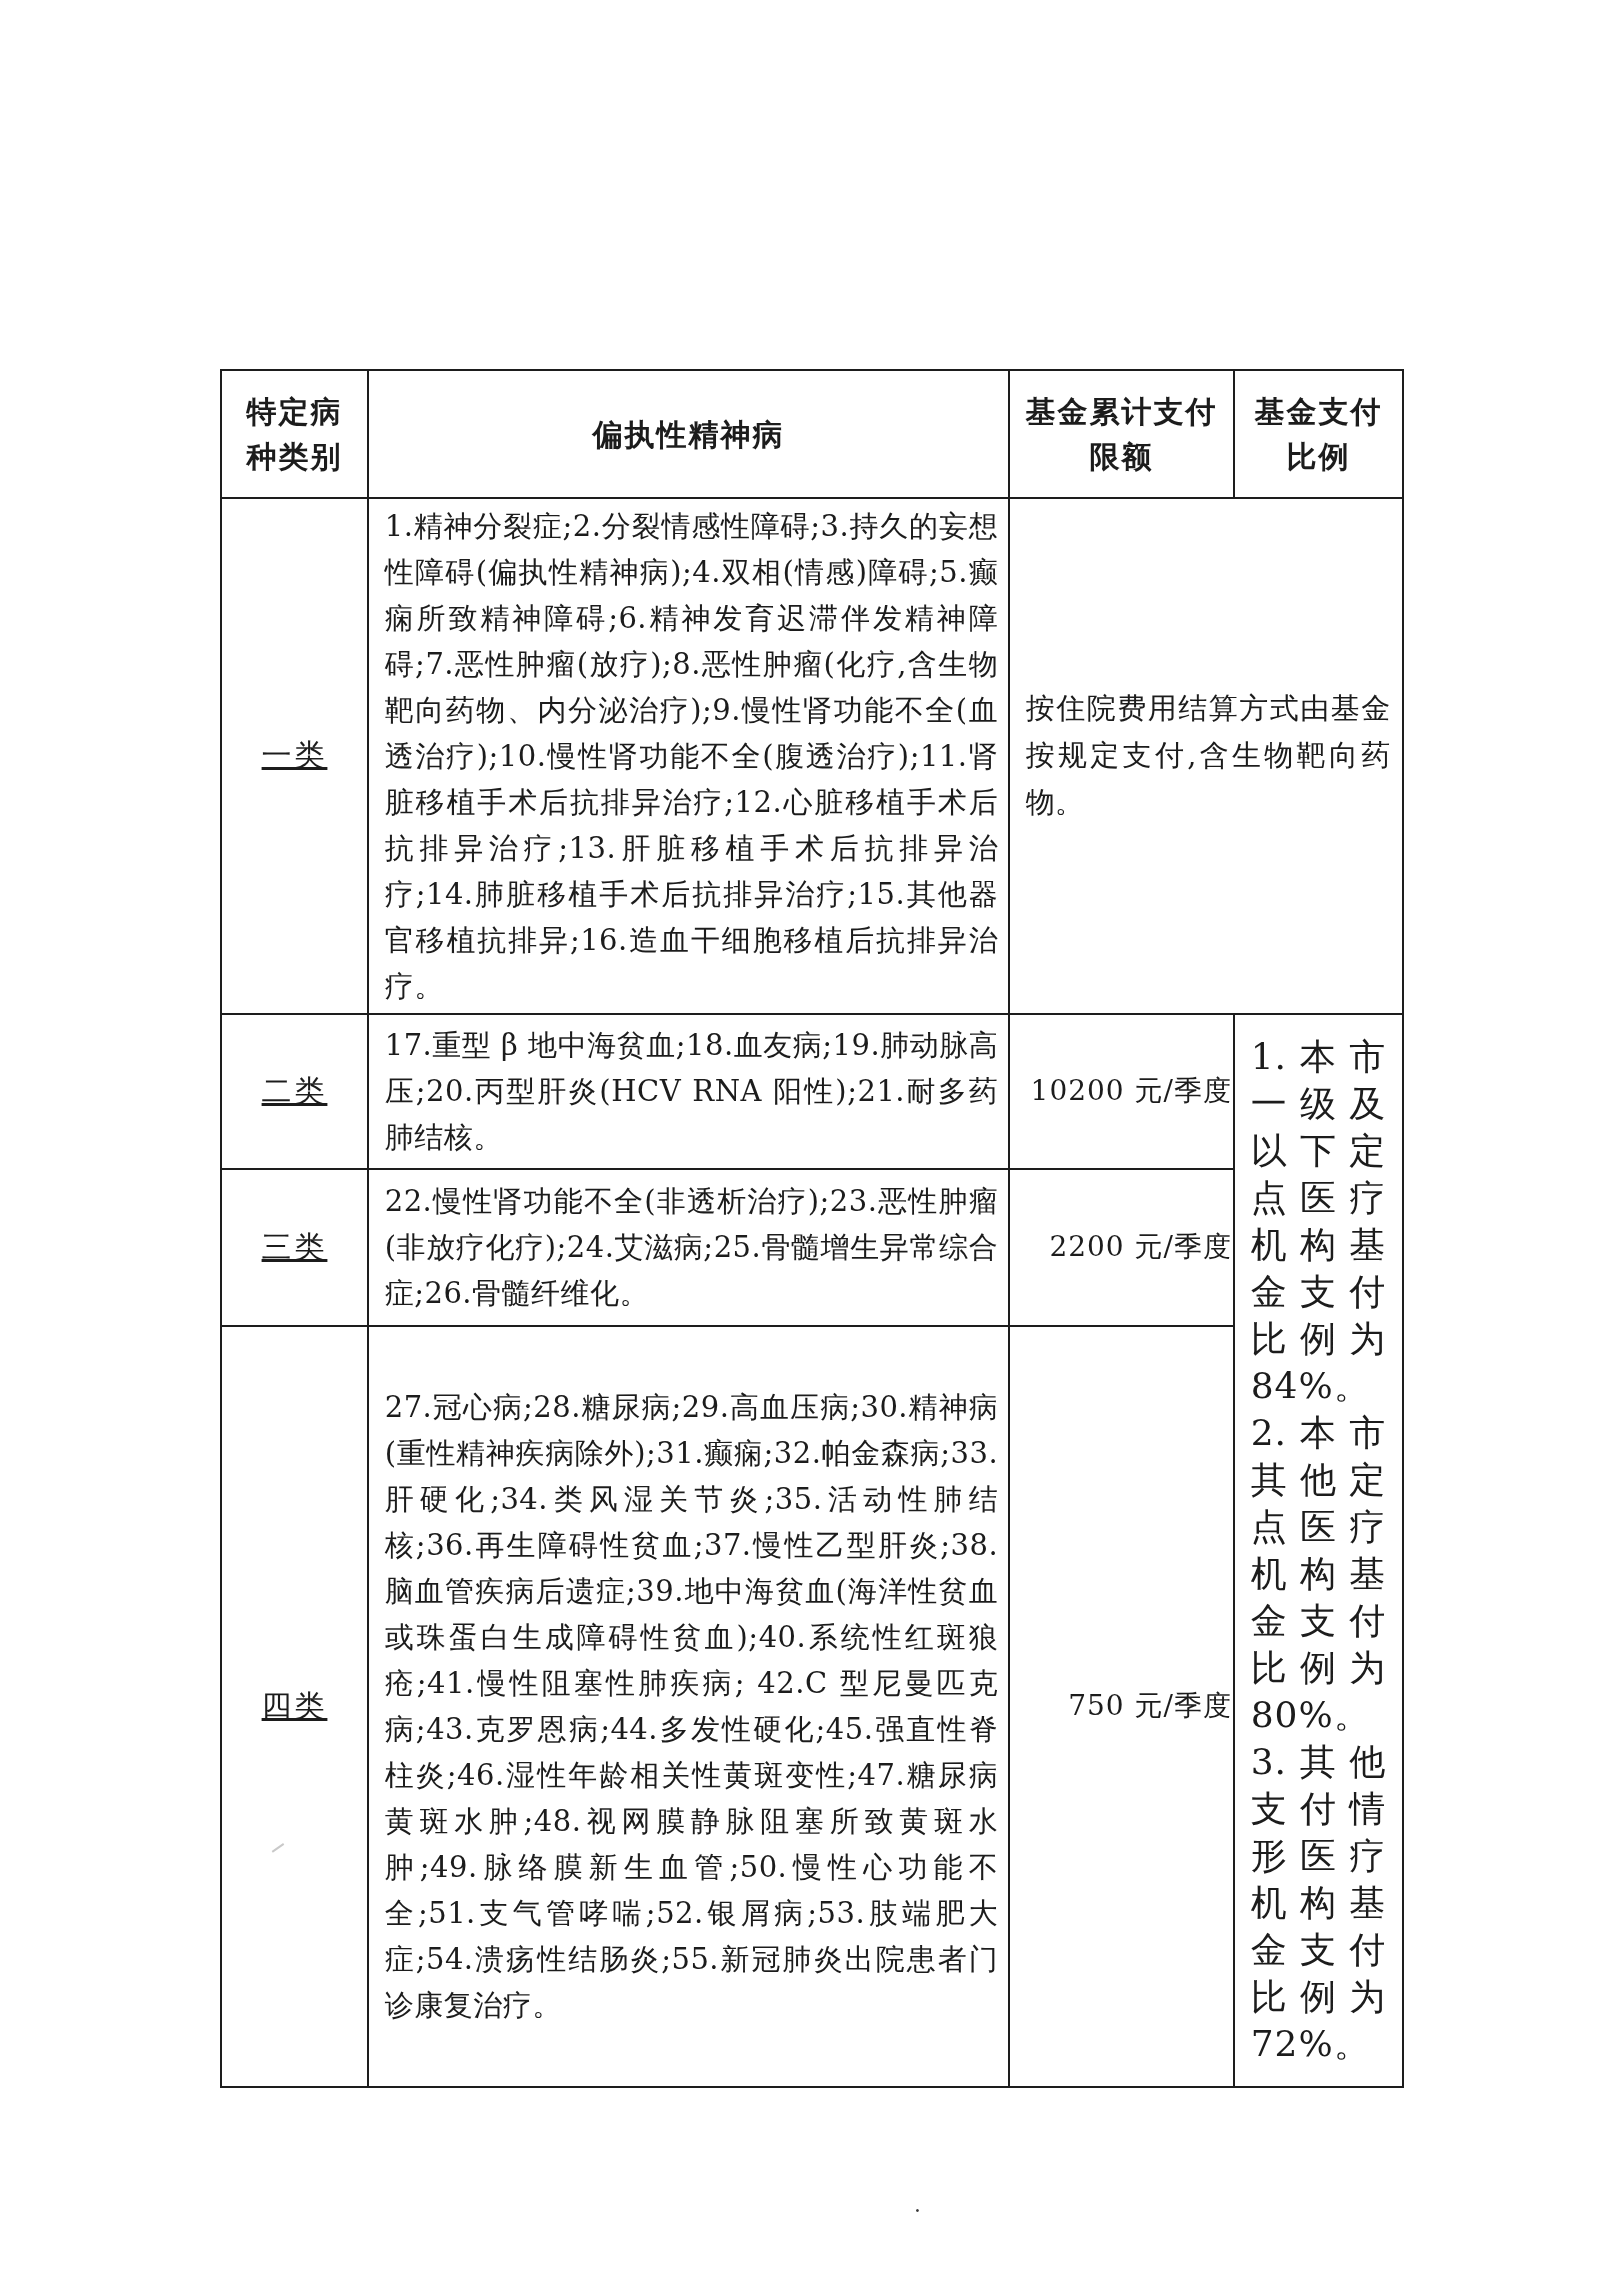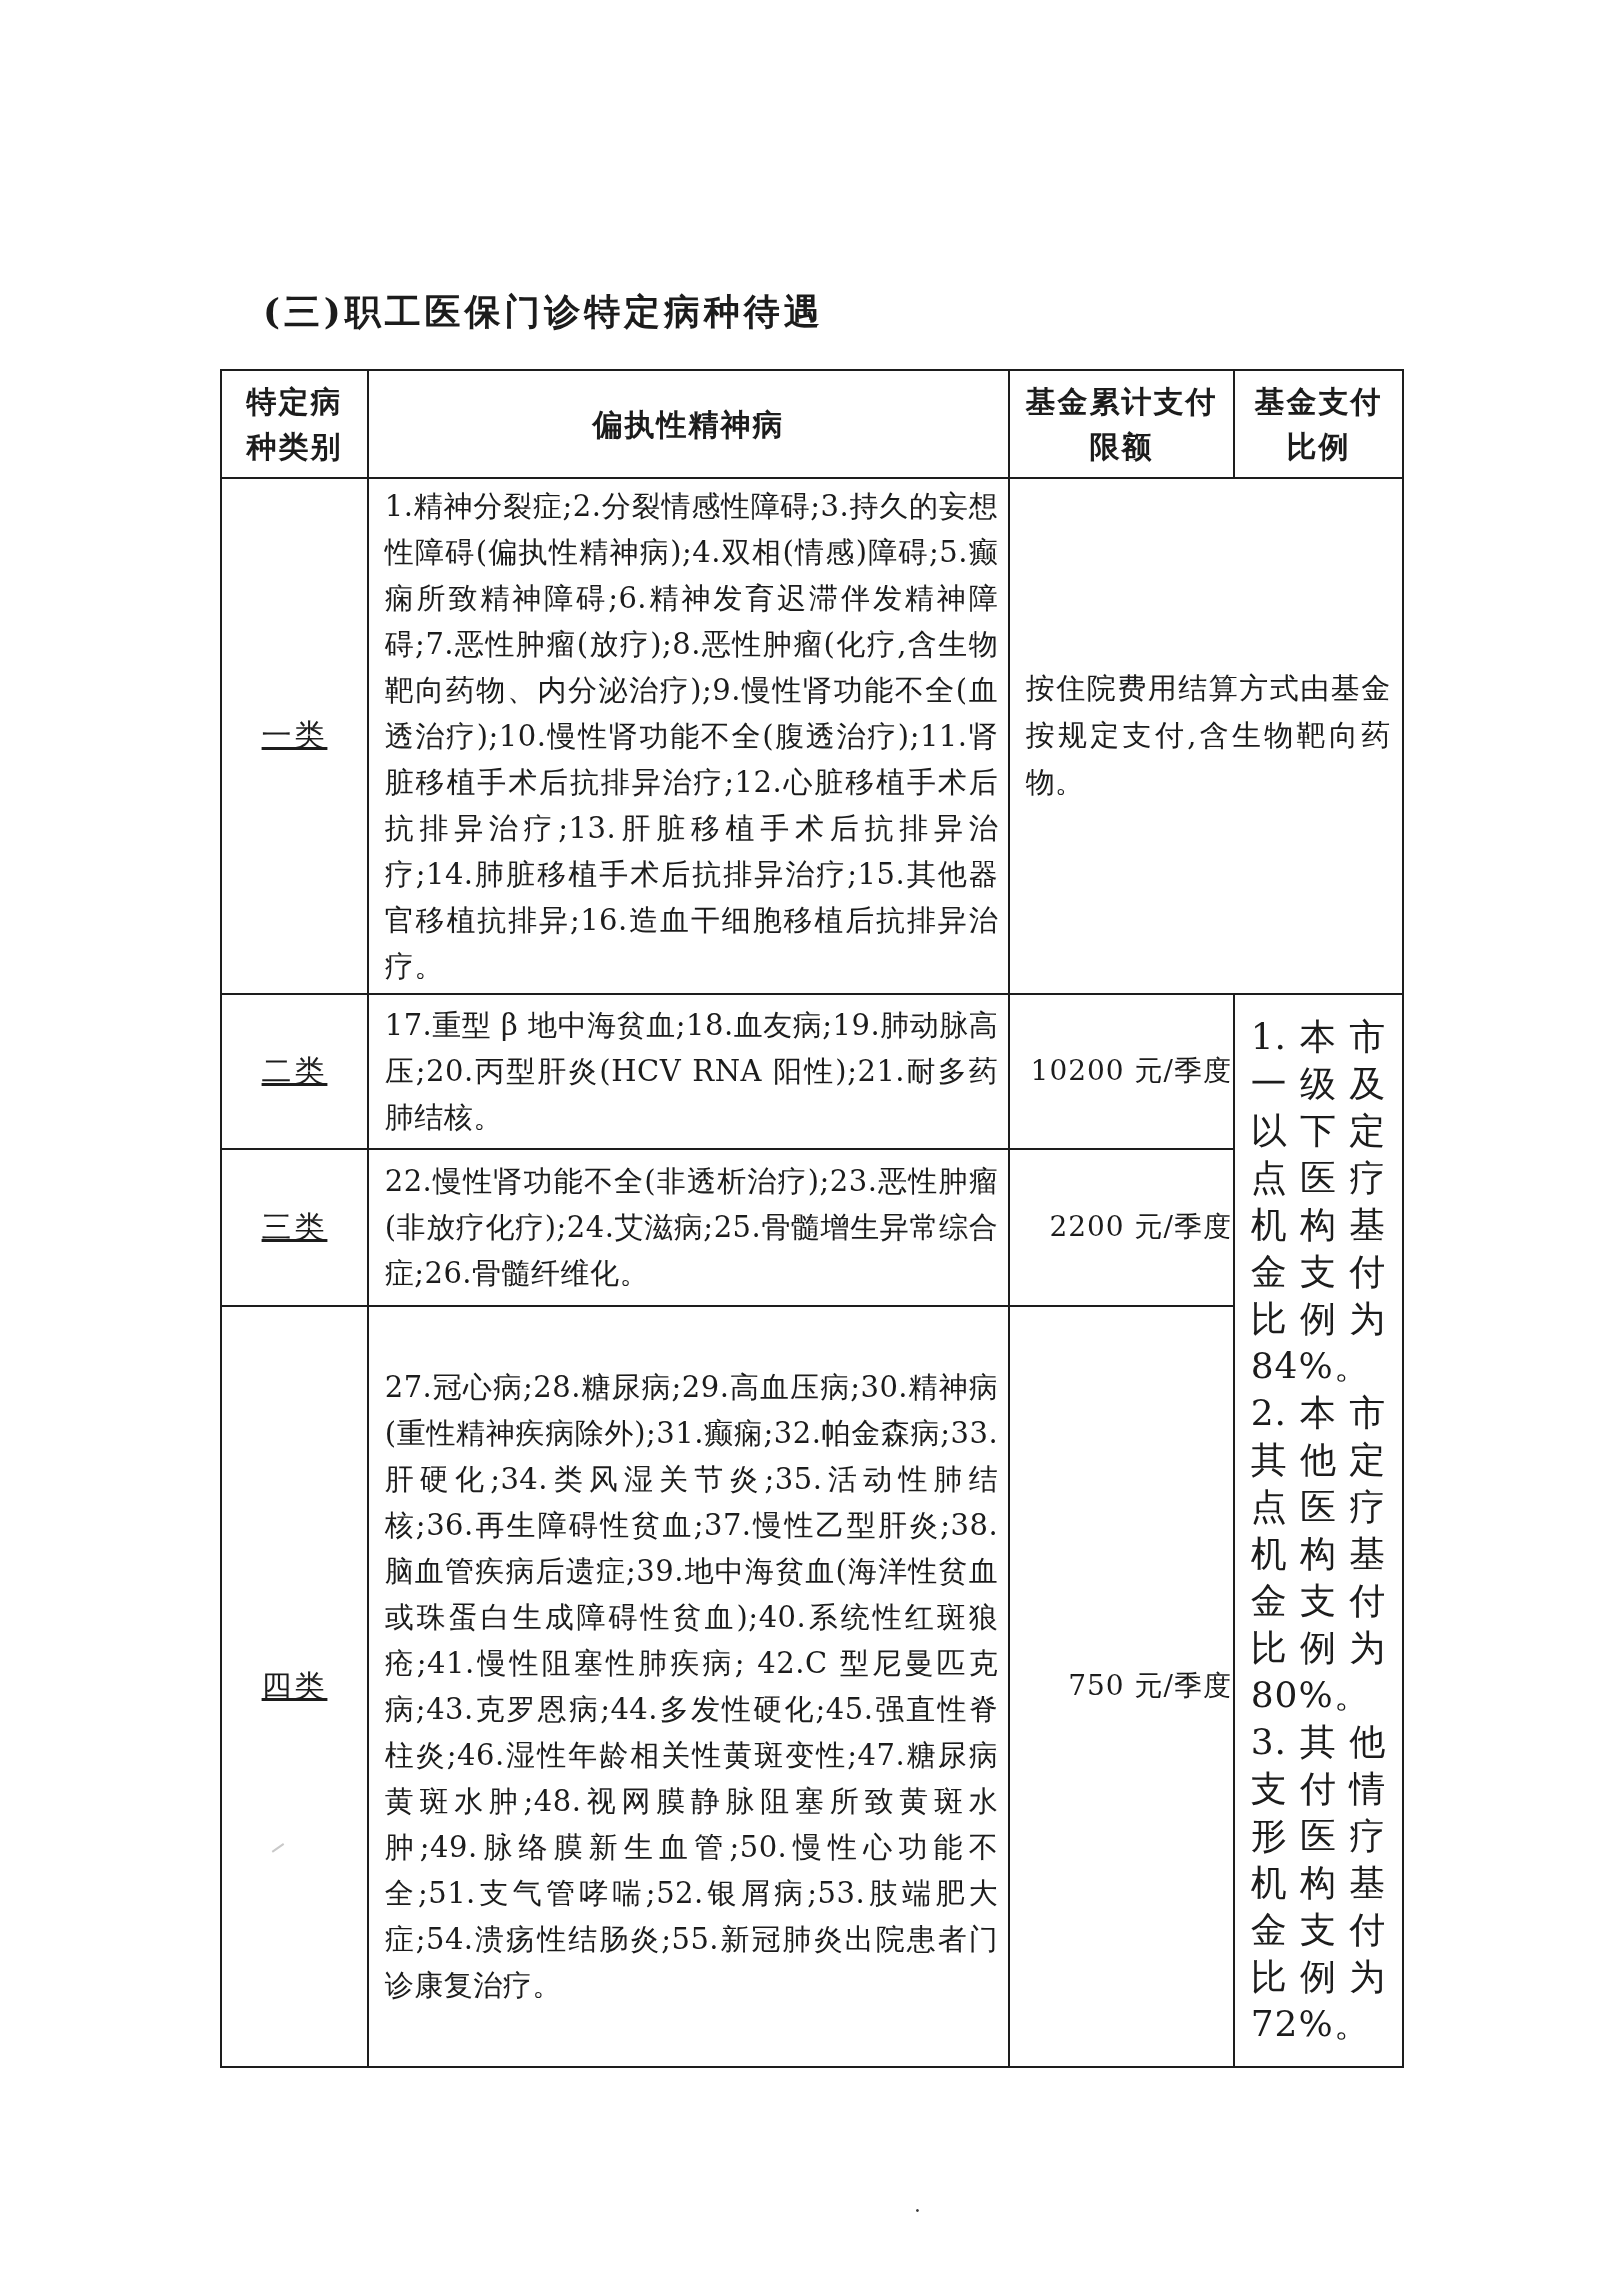--- a/index.html
+++ b/index.html
@@ -25,21 +25,21 @@
     position:absolute;
     left:220px; top:369px;
     border-collapse:collapse;
     table-layout:fixed;
     border:2.9px solid #1d1d1d;
   }
   table.benefits th, table.benefits td {
     border:2px solid #1d1d1d;
     overflow:hidden;
   }
-  tr.r-header { height:108px; }
+  tr.r-header { height:128px; }
   tr.r1 { height:508px; }
   tr.r2 { height:155px; }
   tr.r3 { height:157px; }
   tr.r4 { height:761px; }
   th.hd {
     font-family:"DejaVu Sans","Liberation Sans",sans-serif;
     font-weight:600;
     font-size:30px;
     line-height:45px;
     letter-spacing:2px;
@@ -100,21 +100,20 @@
     width:13.7px; height:2px;
     background:#c9c9c9;
     transform:rotate(-35deg);
   }
 </style>
 </head>
 <body>
 
 <div class="page">
 
-  <h2 class="title">(三)职工医保门诊特定病种待遇</h2>
 
   <table class="benefits">
     <colgroup>
       <col style="width:147px">
       <col style="width:641px">
       <col style="width:225px">
       <col style="width:169px">
     </colgroup>
     <thead>
       <tr class="r-header">

